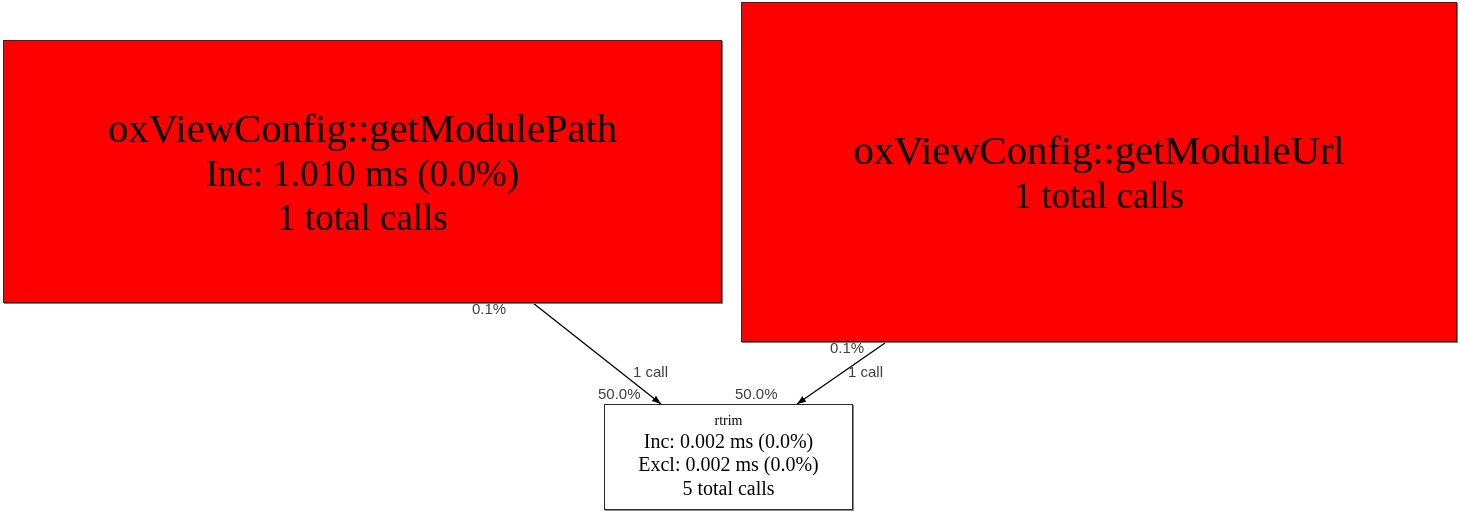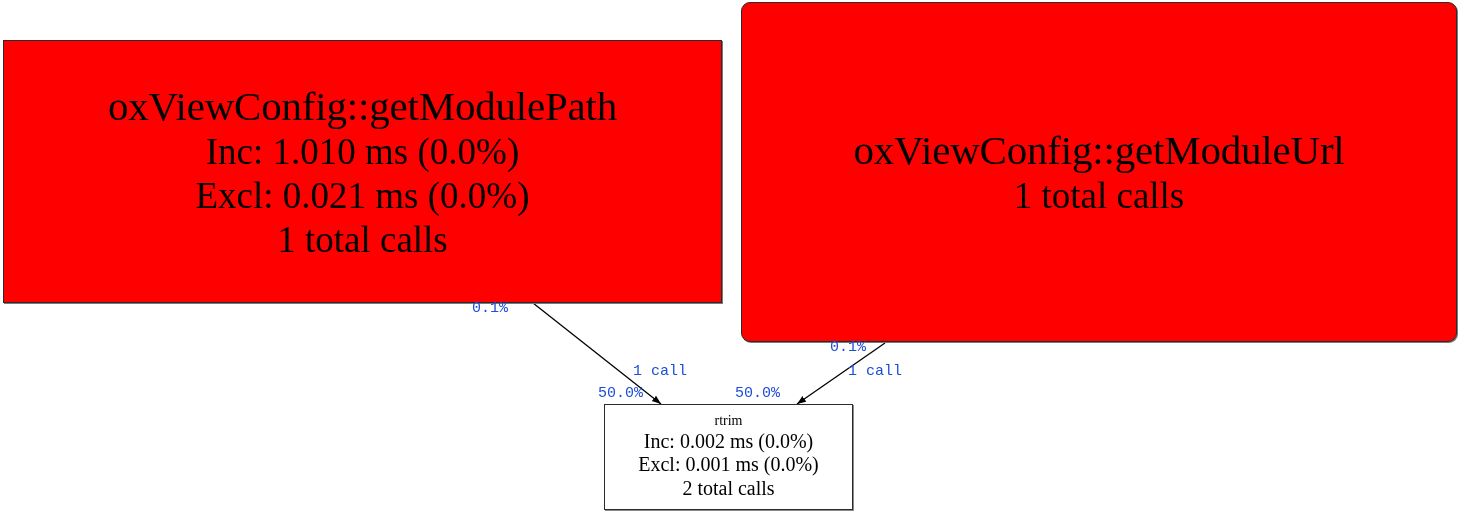--- a/index.html
+++ b/index.html
@@ -40,21 +40,21 @@
   .node-plain {
     background: #ffffff;
     box-shadow: 1px 1px 0 #8a8a8a;
   }
 
   
   #node-getmodulepath {
     left: 3px;  top: 40px;  width: 719px;  height: 263px;
   }
   #node-getmoduleurl {
-    left: 741px; top: 2px;  width: 716px;  height: 340px; border-radius: 9px;
+    left: 741px; top: 2px;  width: 716px;  height: 340px;
   }
   .node-hot .title { font-size: 41px; letter-spacing: -0.2px; }
   .node-hot .stat  { font-size: 37px; }
 
   
   #node-rtrim {
     left: 604px; top: 404px; width: 249px; height: 106px; font-family: Liberation Serif, serif;
   }
   .node-plain .title { font-size: 14px; }
   .node-plain .stat  { font-size: 20px; }
@@ -63,23 +63,23 @@
   #edges {
     position: absolute;
     left: 0; top: 0;
     width: 1460px; height: 517px;
     pointer-events: none;
   }
 
   
   .edge-label {
     position: absolute;
-    font-family: Liberation Mono, monospace;
+    font-family: Liberation Sans, sans-serif;
     font-size: 15px;
-    color: #1d4ed8;
+    color: #404040;
     white-space: nowrap;
     background: transparent;
   }
   #lbl-l-pct  { left: 472px; top: 300px; }
   #lbl-l-call { left: 633px; top: 363px; }
   #lbl-l-50   { left: 598px; top: 385px; }
 
   #lbl-r-pct  { left: 830px; top: 339px; }
   #lbl-r-call { left: 848px; top: 363px; }
   #lbl-r-50   { left: 735px; top: 385px; }
@@ -95,34 +95,33 @@
         <path d="M0,0 L9,3.4 L0,6.8 z" fill="#000000"></path>
       </marker>
     </defs>
     <path d="M 533,303 L 661,404" stroke="#000000" stroke-width="1.3" fill="none" marker-end="url(#arrow)"></path>
     <path d="M 885,343 L 797,404" stroke="#000000" stroke-width="1.3" fill="none" marker-end="url(#arrow)"></path>
   </svg>
 
   <div class="node node-hot" id="node-getmodulepath">
     <span class="line title">oxViewConfig::getModulePath</span>
     <span class="line stat">Inc: 1.010 ms (0.0%)</span>
-    <span class="line stat">Excl: 0.021 ms (0.0%)</span>
     <span class="line stat">1 total calls</span>
   </div>
 
   <div class="node node-hot" id="node-getmoduleurl">
     <span class="line title">oxViewConfig::getModuleUrl</span>
     <span class="line stat">1 total calls</span>
   </div>
 
   <div class="node node-plain" id="node-rtrim">
     <span class="line title">rtrim</span>
     <span class="line stat">Inc: 0.002 ms (0.0%)</span>
-    <span class="line stat">Excl: 0.001 ms (0.0%)</span>
-    <span class="line stat">2 total calls</span>
+    <span class="line stat">Excl: 0.002 ms (0.0%)</span>
+    <span class="line stat">5 total calls</span>
   </div>
 
   <span class="edge-label" id="lbl-l-pct">0.1%</span>
   <span class="edge-label" id="lbl-l-call">1 call</span>
   <span class="edge-label" id="lbl-l-50">50.0%</span>
 
   <span class="edge-label" id="lbl-r-pct">0.1%</span>
   <span class="edge-label" id="lbl-r-call">1 call</span>
   <span class="edge-label" id="lbl-r-50">50.0%</span>
 

